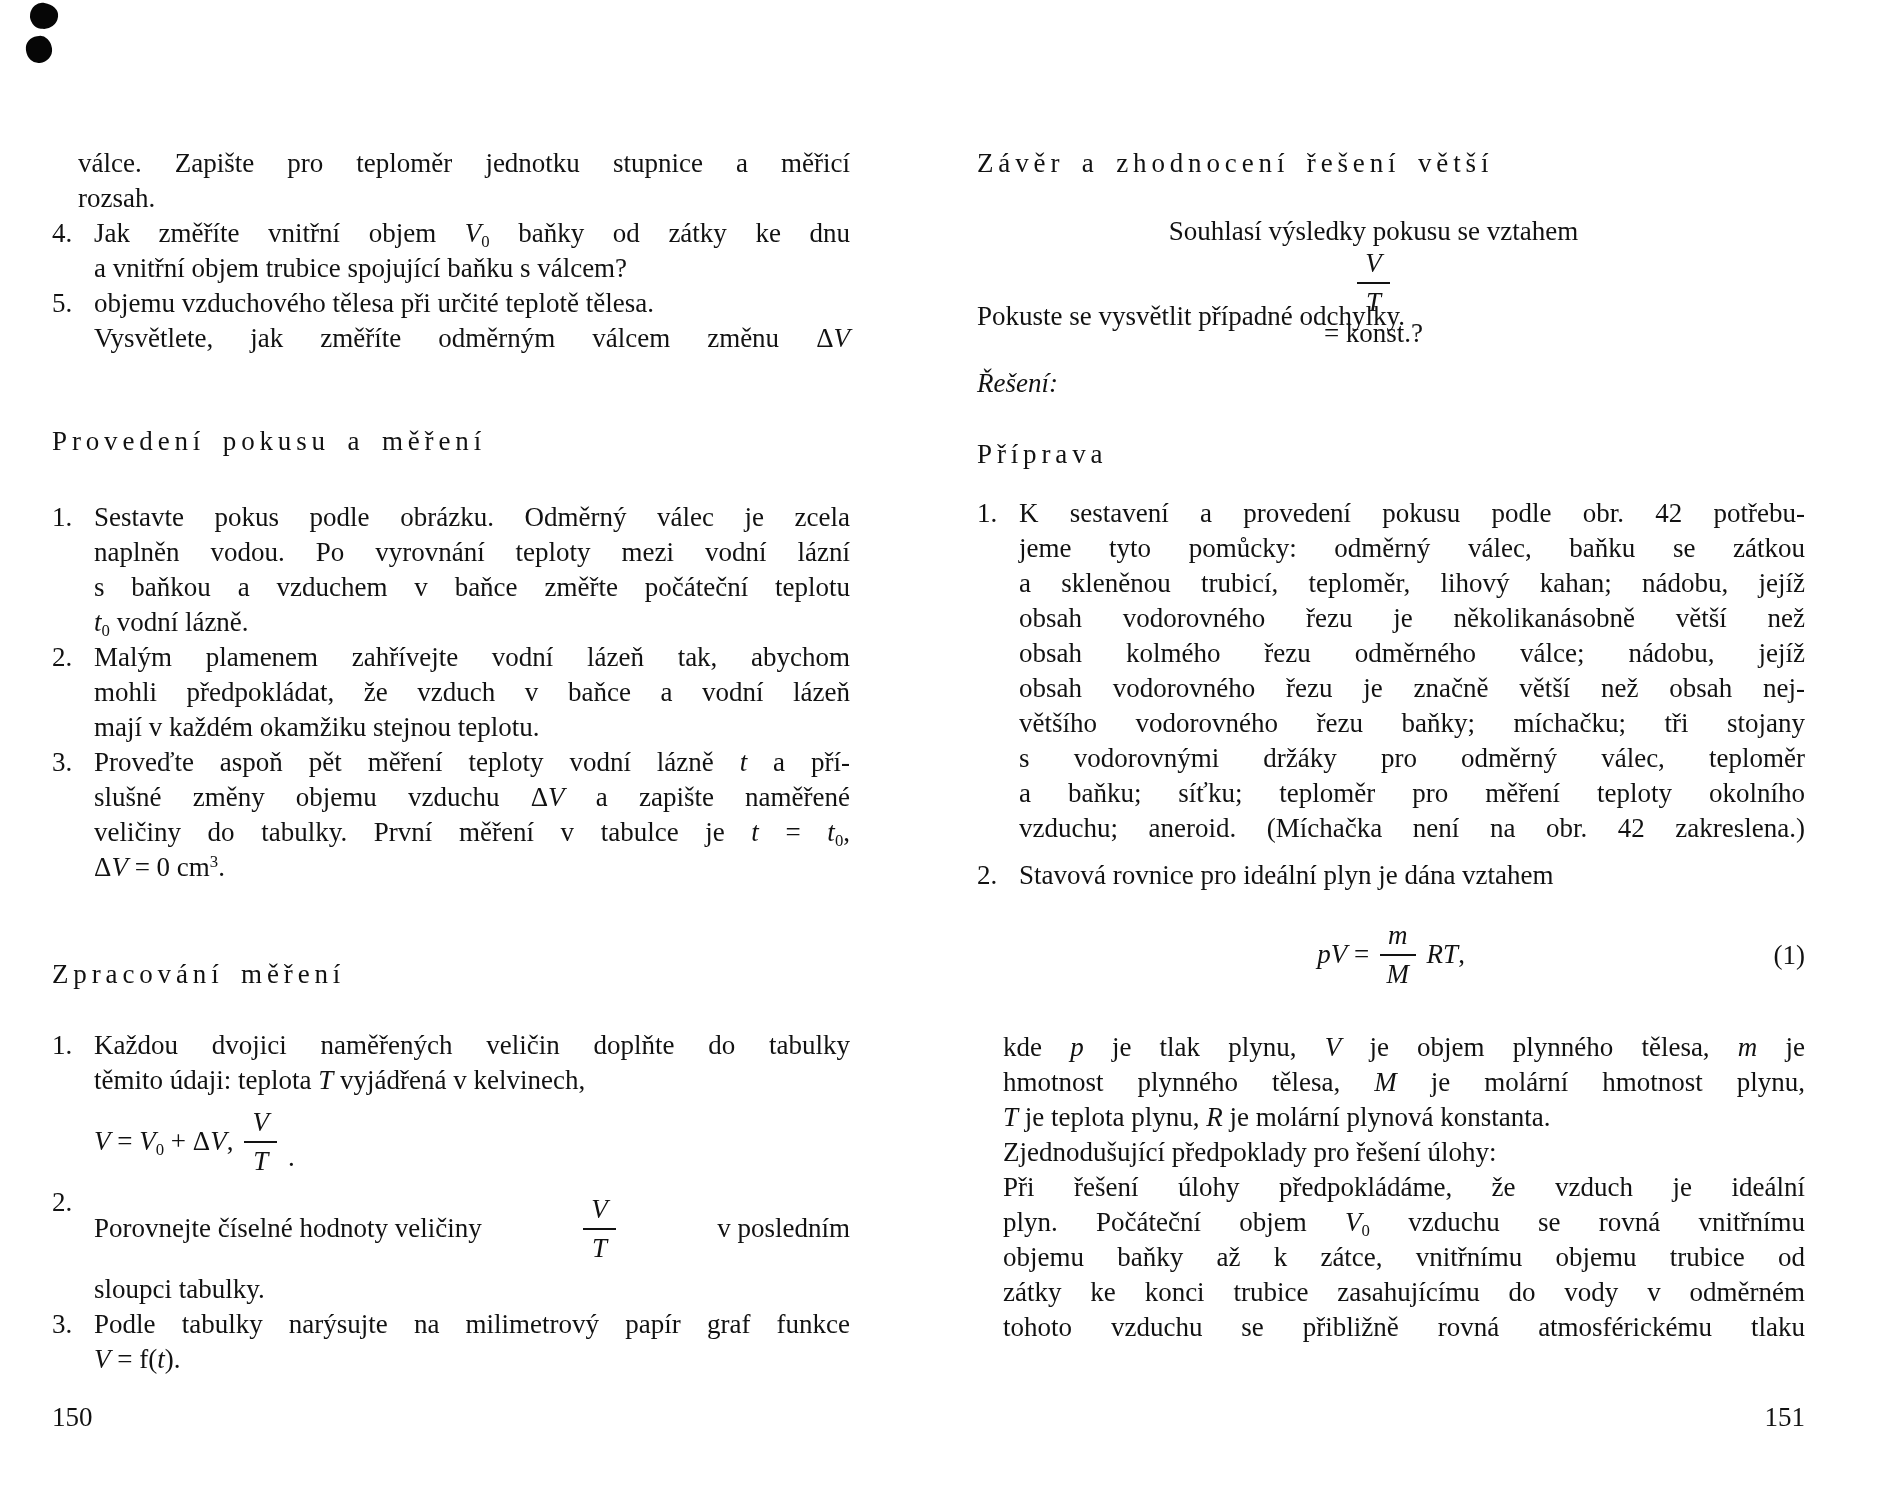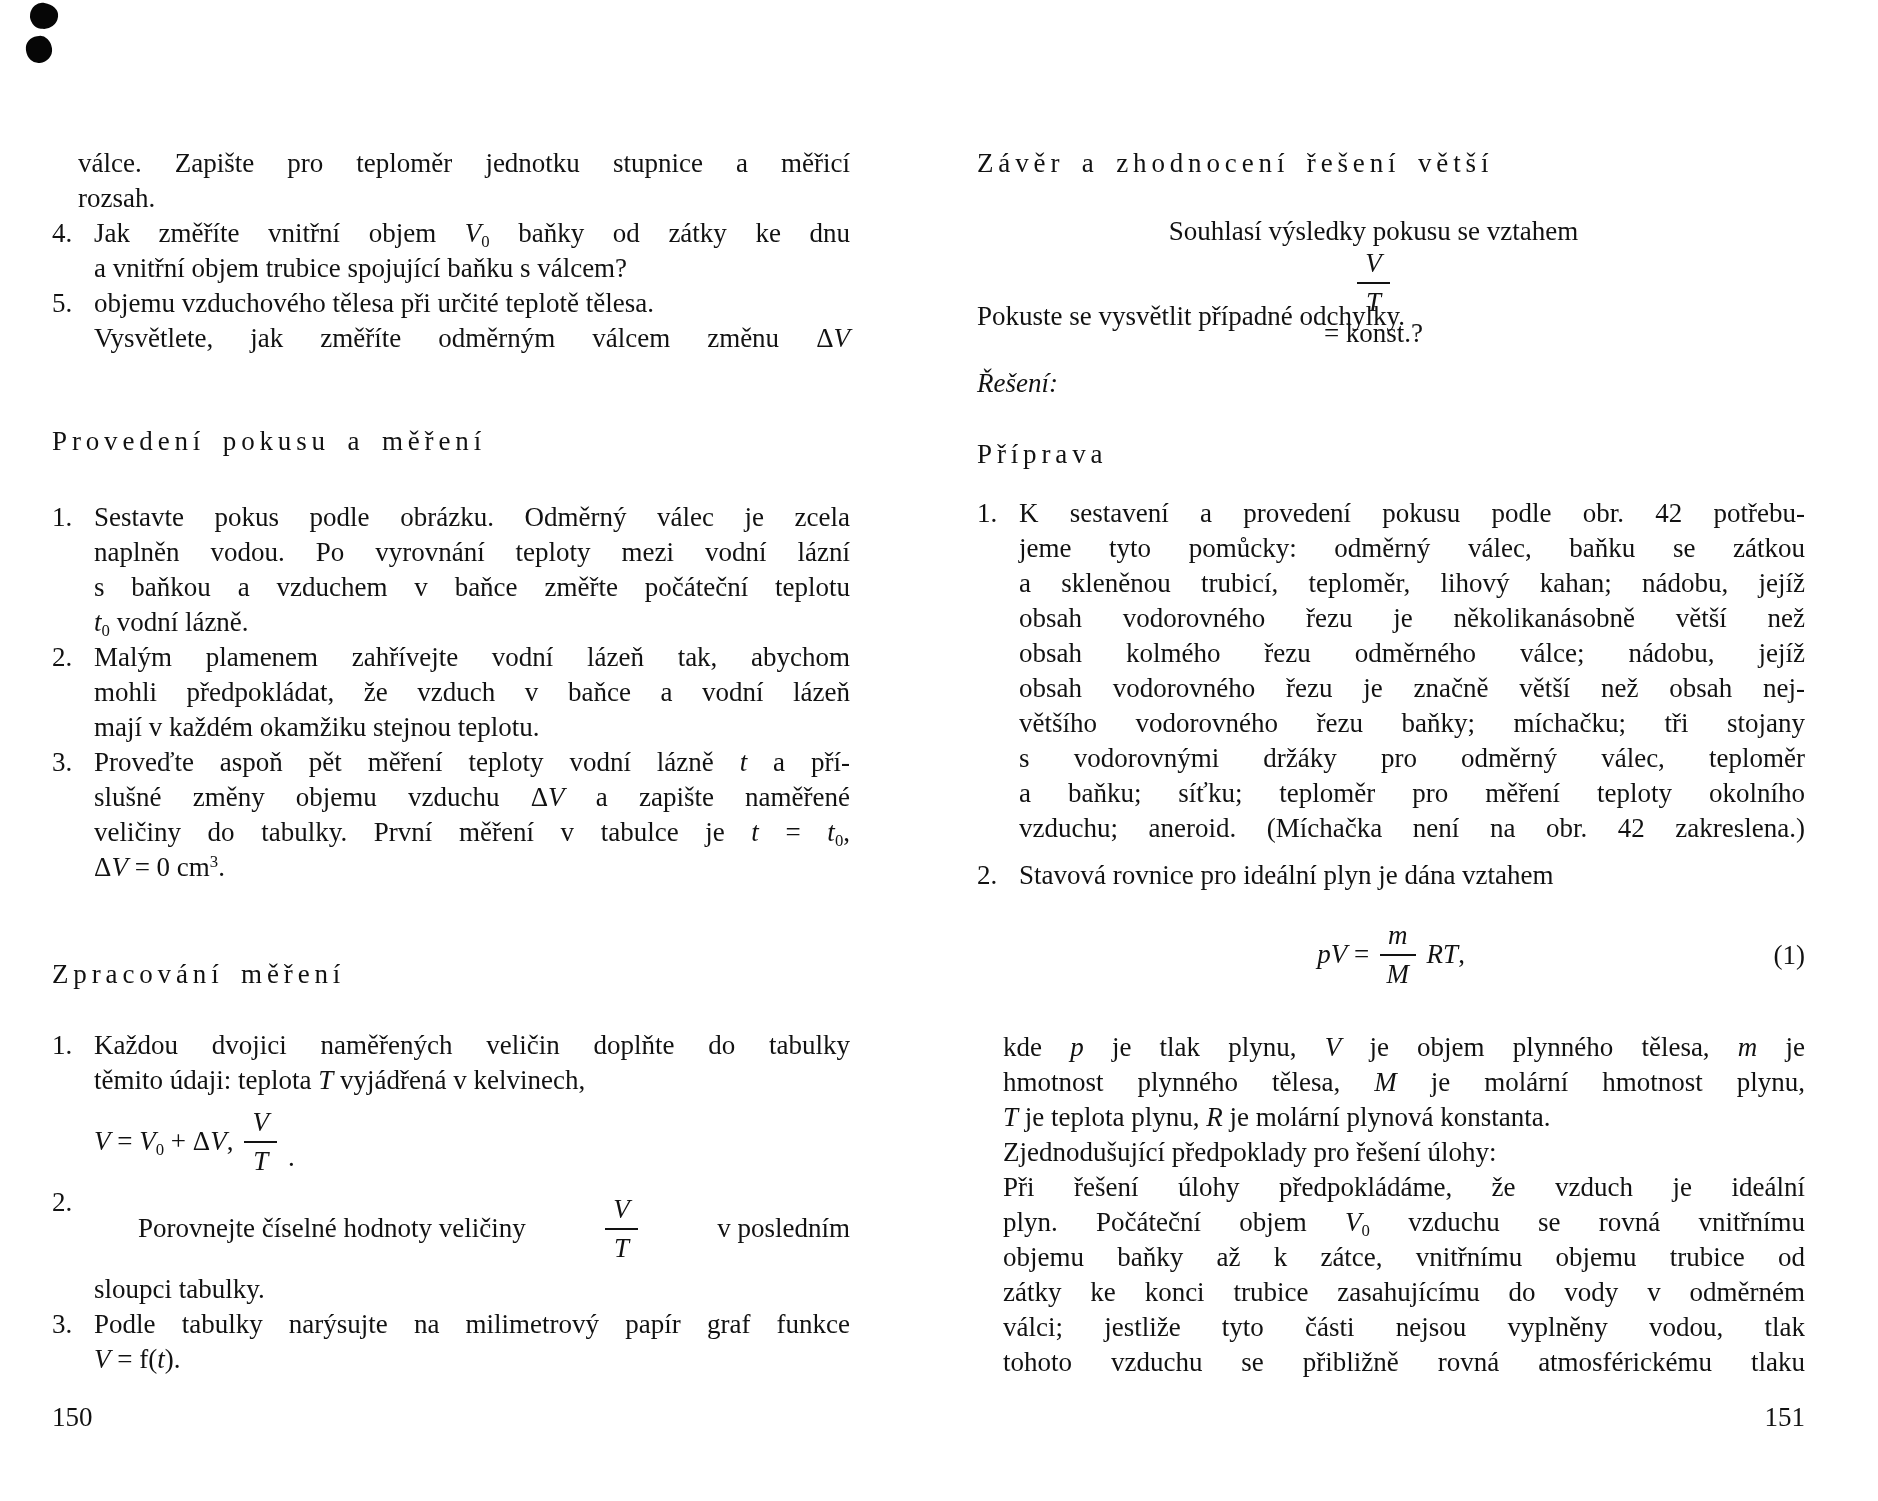--- a/index.html
+++ b/index.html
@@ -22,21 +22,21 @@
   sub{vertical-align:-5px;}
   sup{vertical-align:9px;}
   .li{display:flex;align-items:flex-start;}
   .li .no{width:42px;flex:none;line-height:35px;}
   .li .bd{flex:1;min-width:0;}
   .frac{display:inline-flex;flex-direction:column;align-items:center;line-height:1;margin:0 11px;flex:none;}
   .frac .fnum{padding:1px 8px 5px;border-bottom:2px solid #121212;}
   .frac .fden{padding-top:5px;}
   .frow{display:flex;align-items:center;padding:10px 0;line-height:35px;}
   .frow .dot{align-self:flex-end;}
-  .z2row{display:flex;align-items:center;justify-content:space-between;padding:10px 0;line-height:35px;margin-left:44px;}
+  .z2row{display:flex;align-items:center;justify-content:space-between;padding:10px 0;line-height:35px;}
   .souhlasi-row{display:flex;align-items:center;justify-content:space-between;
     padding:12px 55px 12px 20px;line-height:35px;flex-direction:column;}
   .eqrow{display:flex;align-items:center;justify-content:center;position:relative;
     padding:14px 0;margin-top:14px;line-height:35px;}
   .eqnum{position:absolute;right:0;top:50%;transform:translateY(-50%);}
   .after-eq{margin-top:28px;}
   .item2-gap{margin-top:12px;}
   .pn{position:absolute;top:1400px;line-height:35px;}
   #pn-left{left:52px;}
   #pn-right{left:977px;width:828px;text-align:right;}
@@ -204,21 +204,20 @@
 
     <div class="after-eq indent42">
         <div class="line jl"><span>kde </span><span class="it">p</span><span> je tlak plynu, </span><span class="it">V</span><span> je objem plynného tělesa, </span><span class="it">m</span><span> je</span></div>
         <div class="line jl"><span>hmotnost plynného tělesa, </span><span class="it">M</span><span> je molární hmotnost plynu,</span></div>
         <div class="line"><span class="it">T</span><span> je teplota plynu, </span><span class="it">R</span><span> je molární plynová konstanta.</span></div>
         <div class="line"><span>Zjednodušující předpoklady pro řešení úlohy:</span></div>
         <div class="line jl"><span>Při řešení úlohy předpokládáme, že vzduch je ideální</span></div>
         <div class="line jl"><span>plyn. Počáteční objem </span><span class="it">V</span><sub>0</sub><span> vzduchu se rovná vnitřnímu</span></div>
         <div class="line jl"><span>objemu baňky až k zátce, vnitřnímu objemu trubice od</span></div>
         <div class="line jl"><span>zátky ke konci trubice zasahujícímu do vody v odměrném</span></div>
-        <div class="line jl"><span>válci; jestliže tyto části nejsou vyplněny vodou, tlak</span></div>
         <div class="line jl"><span>tohoto vzduchu se přibližně rovná atmosférickému tlaku</span></div>
       </div>
   </div>
 
 </div>
 
 <div class="pn" id="pn-left">150</div>
 <div class="pn" id="pn-right">151</div>
 
 </body></html>

